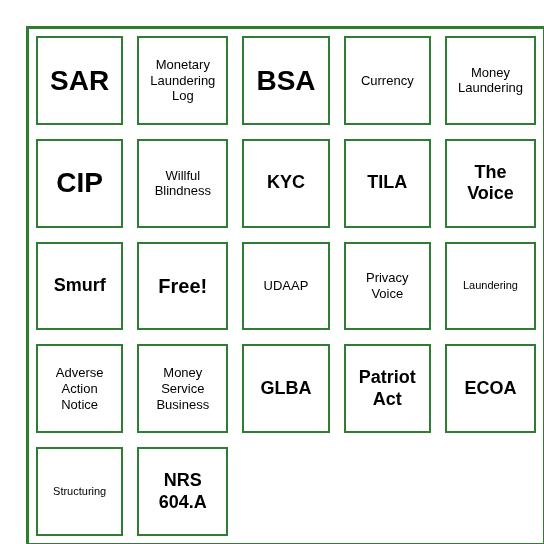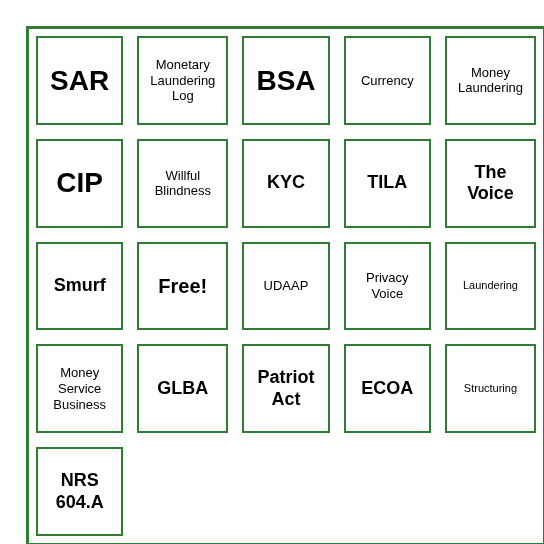--- a/index.html
+++ b/index.html
@@ -84,20 +84,23 @@
     <div class="cell">
       <span class="cell-text small">UDAAP</span>
     </div>
     <div class="cell">
       <span class="cell-text small">Privacy Voice</span>
     </div>
     <div class="cell">
       <span class="cell-text xsmall">Laundering</span>
     </div>
     <div class="cell">
+      <span class="cell-text small">Adverse Action Notice</span>
+    </div>
+    <div class="cell">
       <span class="cell-text small">Money Service Business</span>
     </div>
     <div class="cell">
       <span class="cell-text medium">GLBA</span>
     </div>
     <div class="cell">
       <span class="cell-text medium">Patriot Act</span>
     </div>
     <div class="cell">
       <span class="cell-text medium">ECOA</span>

